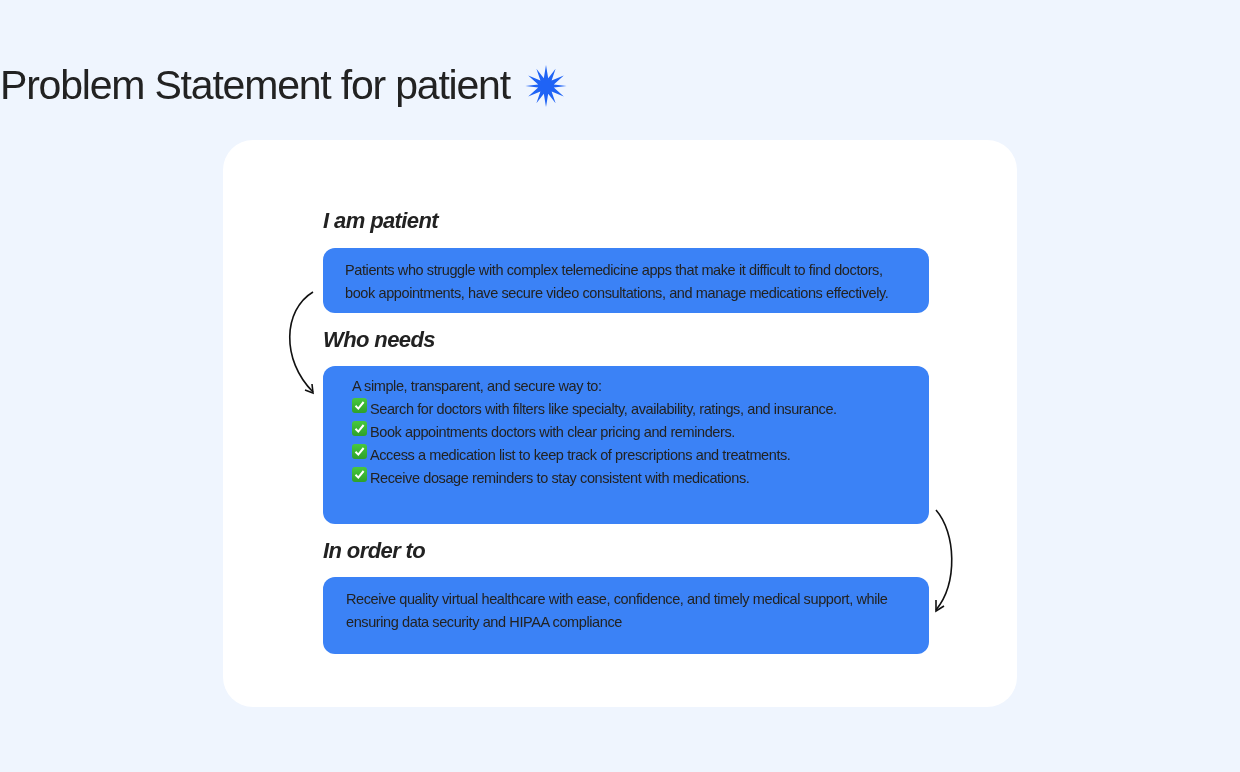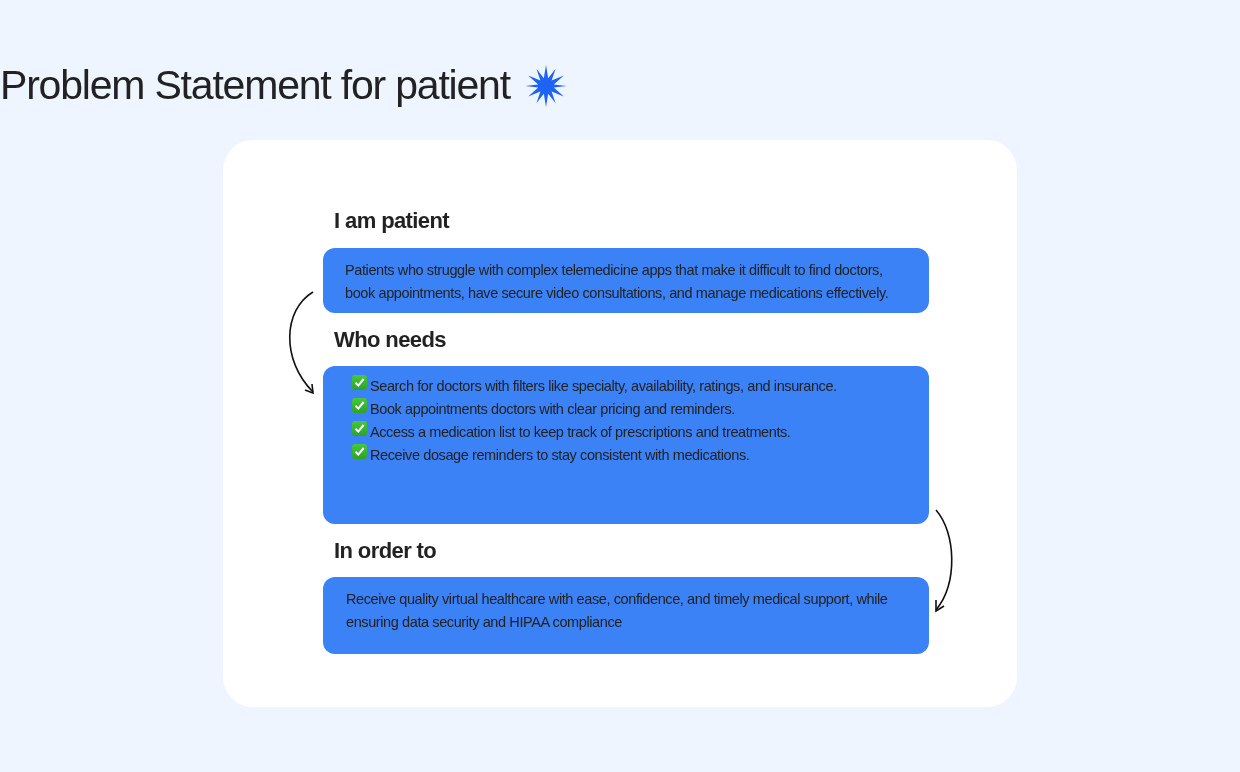--- a/index.html
+++ b/index.html
@@ -18,22 +18,22 @@
     .page-title {
       font-size: 41px; font-weight: 400; letter-spacing: -1.2px;
       color: #222;
     }
     .star-icon { margin-left: 14px; width: 44px; height: 44px; display:inline-block; }
     .card {
       position: absolute; left: 223px; top: 140px; width: 794px; height: 567px;
       background: #ffffff; border-radius: 30px;
     }
     .section-heading {
-      position: absolute; left: 111px;
-      font-size: 22px; font-weight: 700; letter-spacing: -0.6px; color: #222;
+      position: absolute; left: 100px;
+      font-size: 22px; font-weight: 700; letter-spacing: -0.6px; color: #222; font-style: italic;
     }
     .box {
       position: absolute; left: 100px; width: 606px;
       background: #3b82f6; border-radius: 12px;
       font-size: 14.5px; letter-spacing: -0.4px; color: #222;
       line-height: 23px;
       box-sizing: border-box;
     }
     .box p { margin: 0; }
     .check-item { display: flex; align-items: flex-start; }
@@ -60,20 +60,21 @@
 <div class="card">
 
   <div class="section-heading" style="top:68px;">I am patient</div>
   <div class="box" style="top:108px; height:65px; padding:11px 0 0 22px;">
     <p>Patients who struggle with complex telemedicine apps that make it difficult to find doctors,</p>
     <p>book appointments, have secure video consultations, and manage medications effectively.</p>
   </div>
 
   <div class="section-heading" style="top:187px;">Who needs</div>
   <div class="box" style="top:226px; height:158px; padding:9px 0 0 29px;">
+    <p>A simple, transparent, and secure way to:</p>
     <div class="check-item">
       <span class="check-icon">
           <svg width="11" height="11" viewBox="0 0 11 11">
             <path d="M1.5 5.8 L4.3 8.6 L9.6 2" stroke="#fff" stroke-width="2" fill="none"></path>
           </svg>
         </span>
       <span>Search for doctors with filters like specialty, availability, ratings, and insurance.</span>
     </div>
     <div class="check-item">
       <span class="check-icon">

